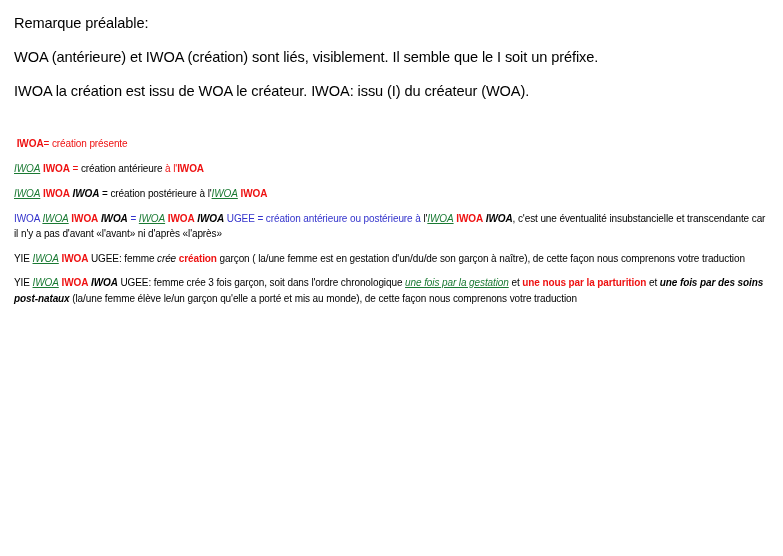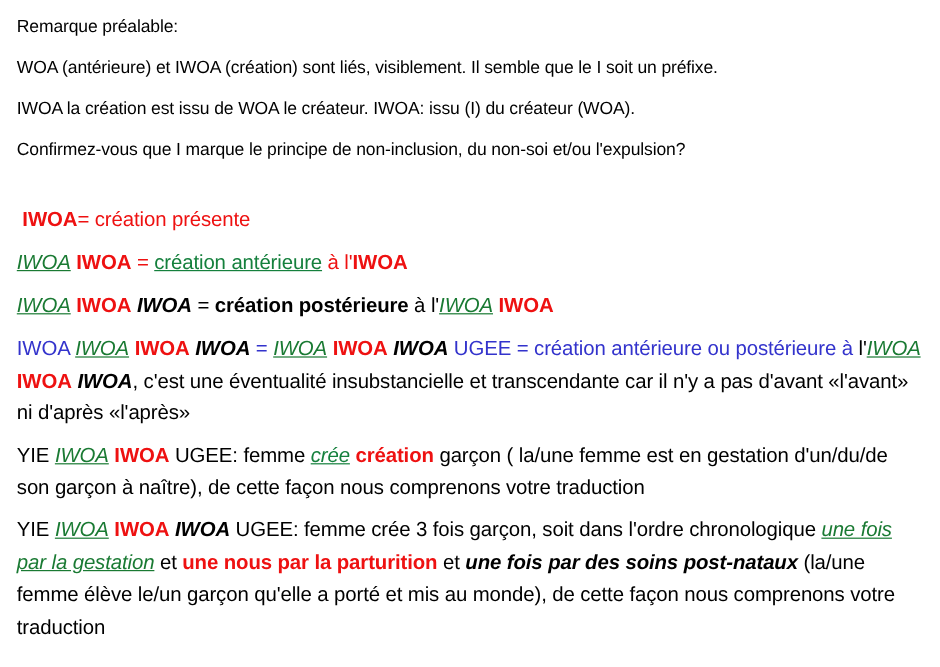--- a/index.html
+++ b/index.html
@@ -15,59 +15,56 @@
     overflow: hidden;
   }
   #doc {
     box-sizing: border-box;
     width: 783px;
     height: 432px;
     padding: 12px 14px 0 14px;
     background: #ffffff;
   }
   .para {
-    font-size: 17px;
+    font-size: 10px;
     line-height: 1.58;
     margin: 0 0 9px 0;
     letter-spacing: -0.1px;
   }
   .intro { font-size: 14.6px; margin-bottom: 11px; }
   .spacer { height: 22px; }
   .blk  { color: #000000; }
   .red  { color: #ee1111; }
   .blu  { color: #3333cc; }
-  .b    { font-weight: bold; }
+  .b    { font-weight: normal; }
   .i    { font-style: italic; }
   .giu  { color: #1a7a33; font-style: italic; text-decoration: underline; }
   .rb   { color: #ee1111; font-weight: bold; }
   .kbi  { color: #000000; font-weight: bold; font-style: italic; }
-  .gu   { color: #15803d; text-decoration: underline; }
+  .gu   { color: #000000; }
   .p-tight { margin-bottom: 8px; }
   .p-last { margin-bottom: 0; }
 </style>
 </head>
 <body>
 
 <div id="doc">
 
   <p class="para intro">
     <span>Remarque préalable:</span>
   </p>
 
   <p class="para intro">
     <span>WOA (antérieure) et IWOA (création) sont liés, visiblement. Il semble que le I soit un préfixe.</span>
   </p>
 
   <p class="para intro">
     <span>IWOA la création est issu de WOA le créateur. IWOA: issu (I) du créateur (WOA).</span>
   </p>
 
-  <p class="para intro">
-    <span>Confirmez-vous que I marque le principe de non-inclusion, du non-soi et/ou l'expulsion?</span>
-  </p>
 
   <div class="spacer"></div>
 
   <p class="para">
     &nbsp;<span class="rb">IWOA</span><span class="red">= création présente</span>
   </p>
 
   <p class="para">
     <span class="giu">IWOA</span>
     <span class="rb">IWOA</span>

